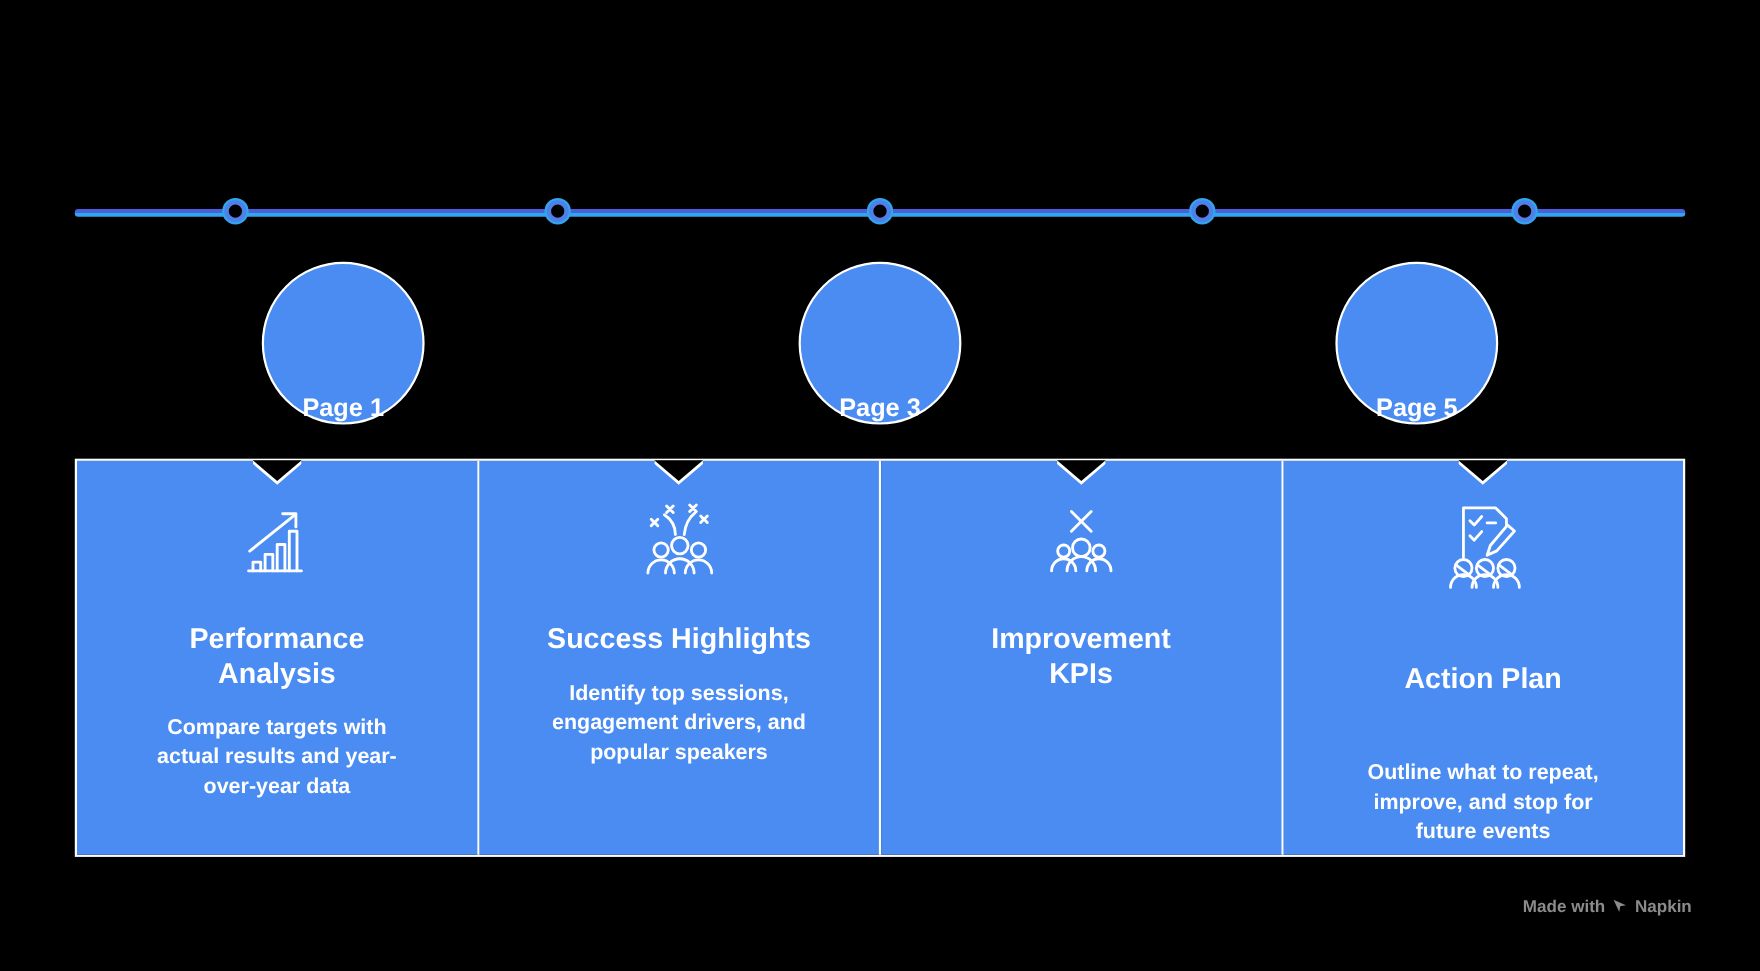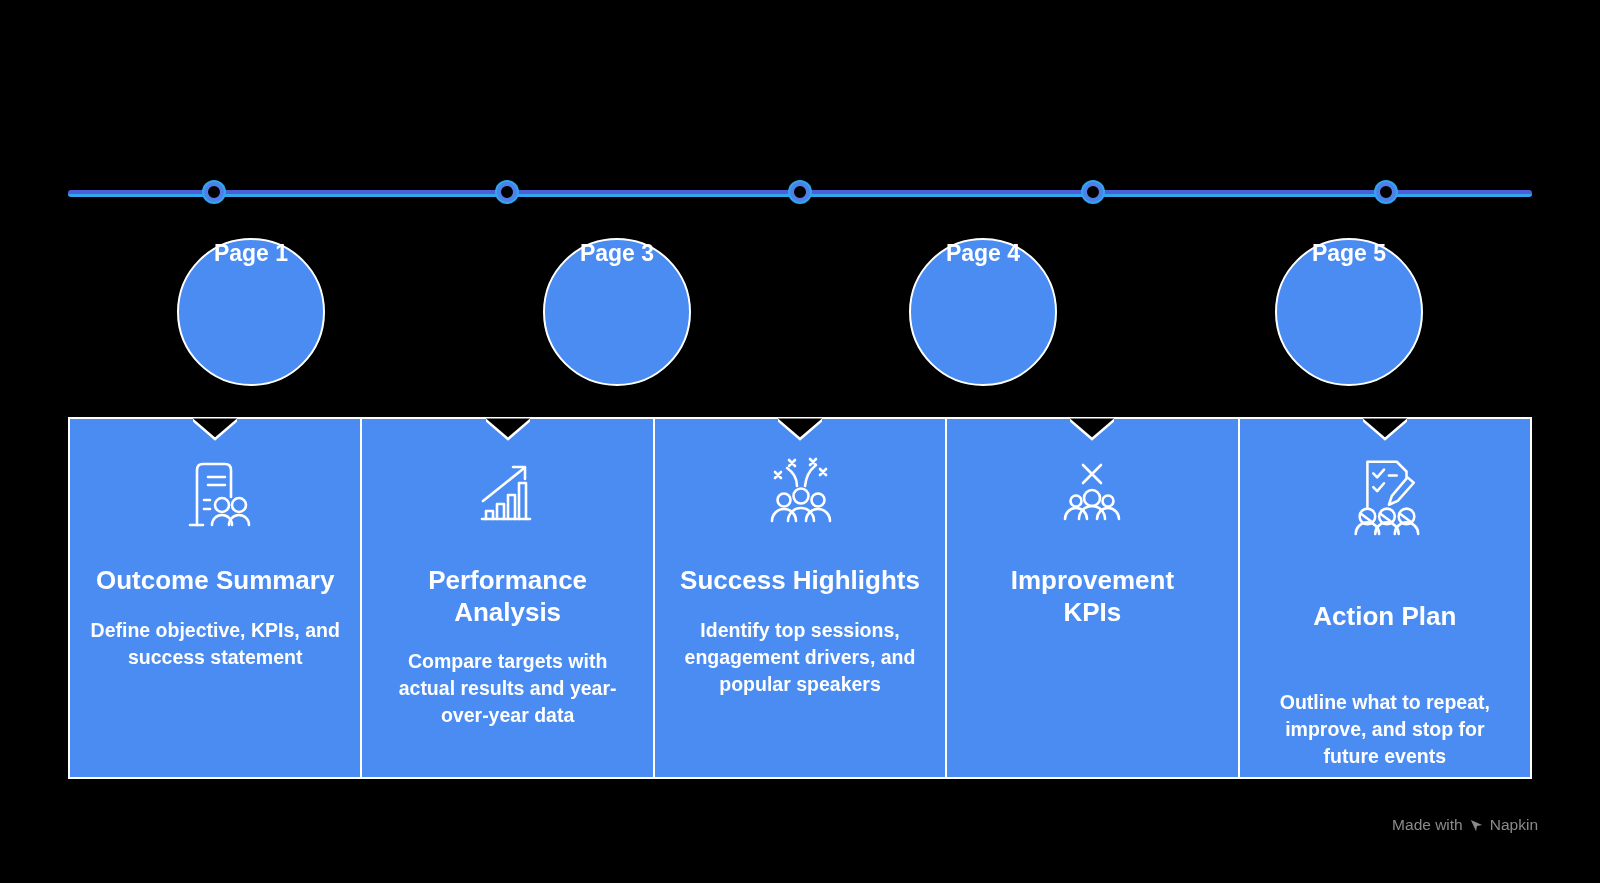--- a/index.html
+++ b/index.html
@@ -20,21 +20,21 @@
   .node-col{flex:1;display:flex;justify-content:center;}
   .node-ring{
     width:12px;height:12px;border-radius:50%;background:#000;
     border:4px solid #4F7FE8;box-shadow:0 0 0 2px #2FA6EE;
   }
   
   .circles-row{position:absolute;left:68px;top:238px;width:1464px;display:flex;}
   .circle-col{flex:1;display:flex;justify-content:center;}
   .stage-circle{
     width:144px;height:144px;border-radius:50%;background:#4A8CF2;border:2px solid #fff;
-    display:flex;align-items:flex-start;justify-content:center;
+    display:flex;align-items:flex-end;justify-content:center;
     box-shadow:0 2px 6px rgba(0,0,0,.6);
   }
   .stage-circle span{color:#fff;font-size:23px;font-weight:bold;}
   
   .cards-row{
     position:absolute;left:68px;top:417px;width:1464px;height:362px;display:flex;
     border:2px solid #fff;box-sizing:border-box;
   }
   .stage-card{
     position:relative;flex:1;background:#4A8CF2;box-sizing:border-box;
@@ -49,22 +49,22 @@
   .card-title{
     margin:32px 0 0 0;color:#fff;font-size:26px;font-weight:bold;line-height:1.22;
     white-space:pre-line;
   }
   .card-desc{
     margin:20px 0 0 0;color:#fff;font-size:19.5px;font-weight:bold;line-height:1.38;
     white-space:pre-line;
   }
   
   .watermark{
-    position:absolute;right:62px;top:816px;display:flex;align-items:center;gap:6px;
-    color:#8b8b8b;font-size:15.5px;font-weight:normal;margin-left:29px;
+    position:absolute;right:62px;top:816px;display:flex;gap:6px;
+    color:#8b8b8b;font-size:15.5px;font-weight:bold;margin-left:29px;
   }
 </style>
 </head>
 <body>
 
 <div class="canvas">
 
 
   <div class="timeline-line"></div>
   <div class="nodes-row">
@@ -91,51 +91,27 @@
         <span>Page 1</span>
       </div>
     </div>
     <div class="circle-col">
       <div class="stage-circle">
         <span>Page 3</span>
       </div>
     </div>
     <div class="circle-col">
       <div class="stage-circle">
-        <span>Page 4</span>
-      </div>
-    </div>
-    <div class="circle-col">
-      <div class="stage-circle">
         <span>Page 5</span>
       </div>
     </div>
   </div>
 
   <div class="cards-row">
 
-    <div class="stage-card">
-      <svg class="notch" width="44" height="24" viewBox="0 0 44 24">
-        <path d="M-2 1.5 L22 22 L46 1.5" fill="#000" stroke="#fff" stroke-width="2.5"></path>
-      </svg>
-      <div class="card-icon">
-        <svg width="80" height="80" viewBox="0 0 80 80">
-          <path d="M15 72 h13"></path>
-          <path d="M22 72 V17 q0 -6 6 -6 h22 q6 0 6 6 v27"></path>
-          <path d="M33 24 h17 M33 32 h17 M29 47 h6 M29 56 h6"></path>
-          <circle cx="47" cy="52" r="7"></circle>
-          <circle cx="64" cy="52" r="7"></circle>
-          <path d="M37 72 a10 10 0 0 1 20 0"></path>
-          <path d="M54 72 a10 10 0 0 1 20 0"></path>
-        </svg>
-      </div>
-      <h2 class="card-title">Outcome Summary</h2>
-      <p class="card-desc">Define objective, KPIs, and
-success statement</p>
-    </div>
 
     <div class="stage-card">
       <svg class="notch" width="44" height="24" viewBox="0 0 44 24">
         <path d="M-2 1.5 L22 22 L46 1.5" fill="#000" stroke="#fff" stroke-width="2.5"></path>
       </svg>
       <div class="card-icon">
         <svg width="80" height="80" viewBox="0 0 80 80">
           <path d="M14 66 H62"></path>
           <path d="M18 66 v-8 h7 v8"></path>
           <path d="M29 66 v-15 h7 v15"></path>

